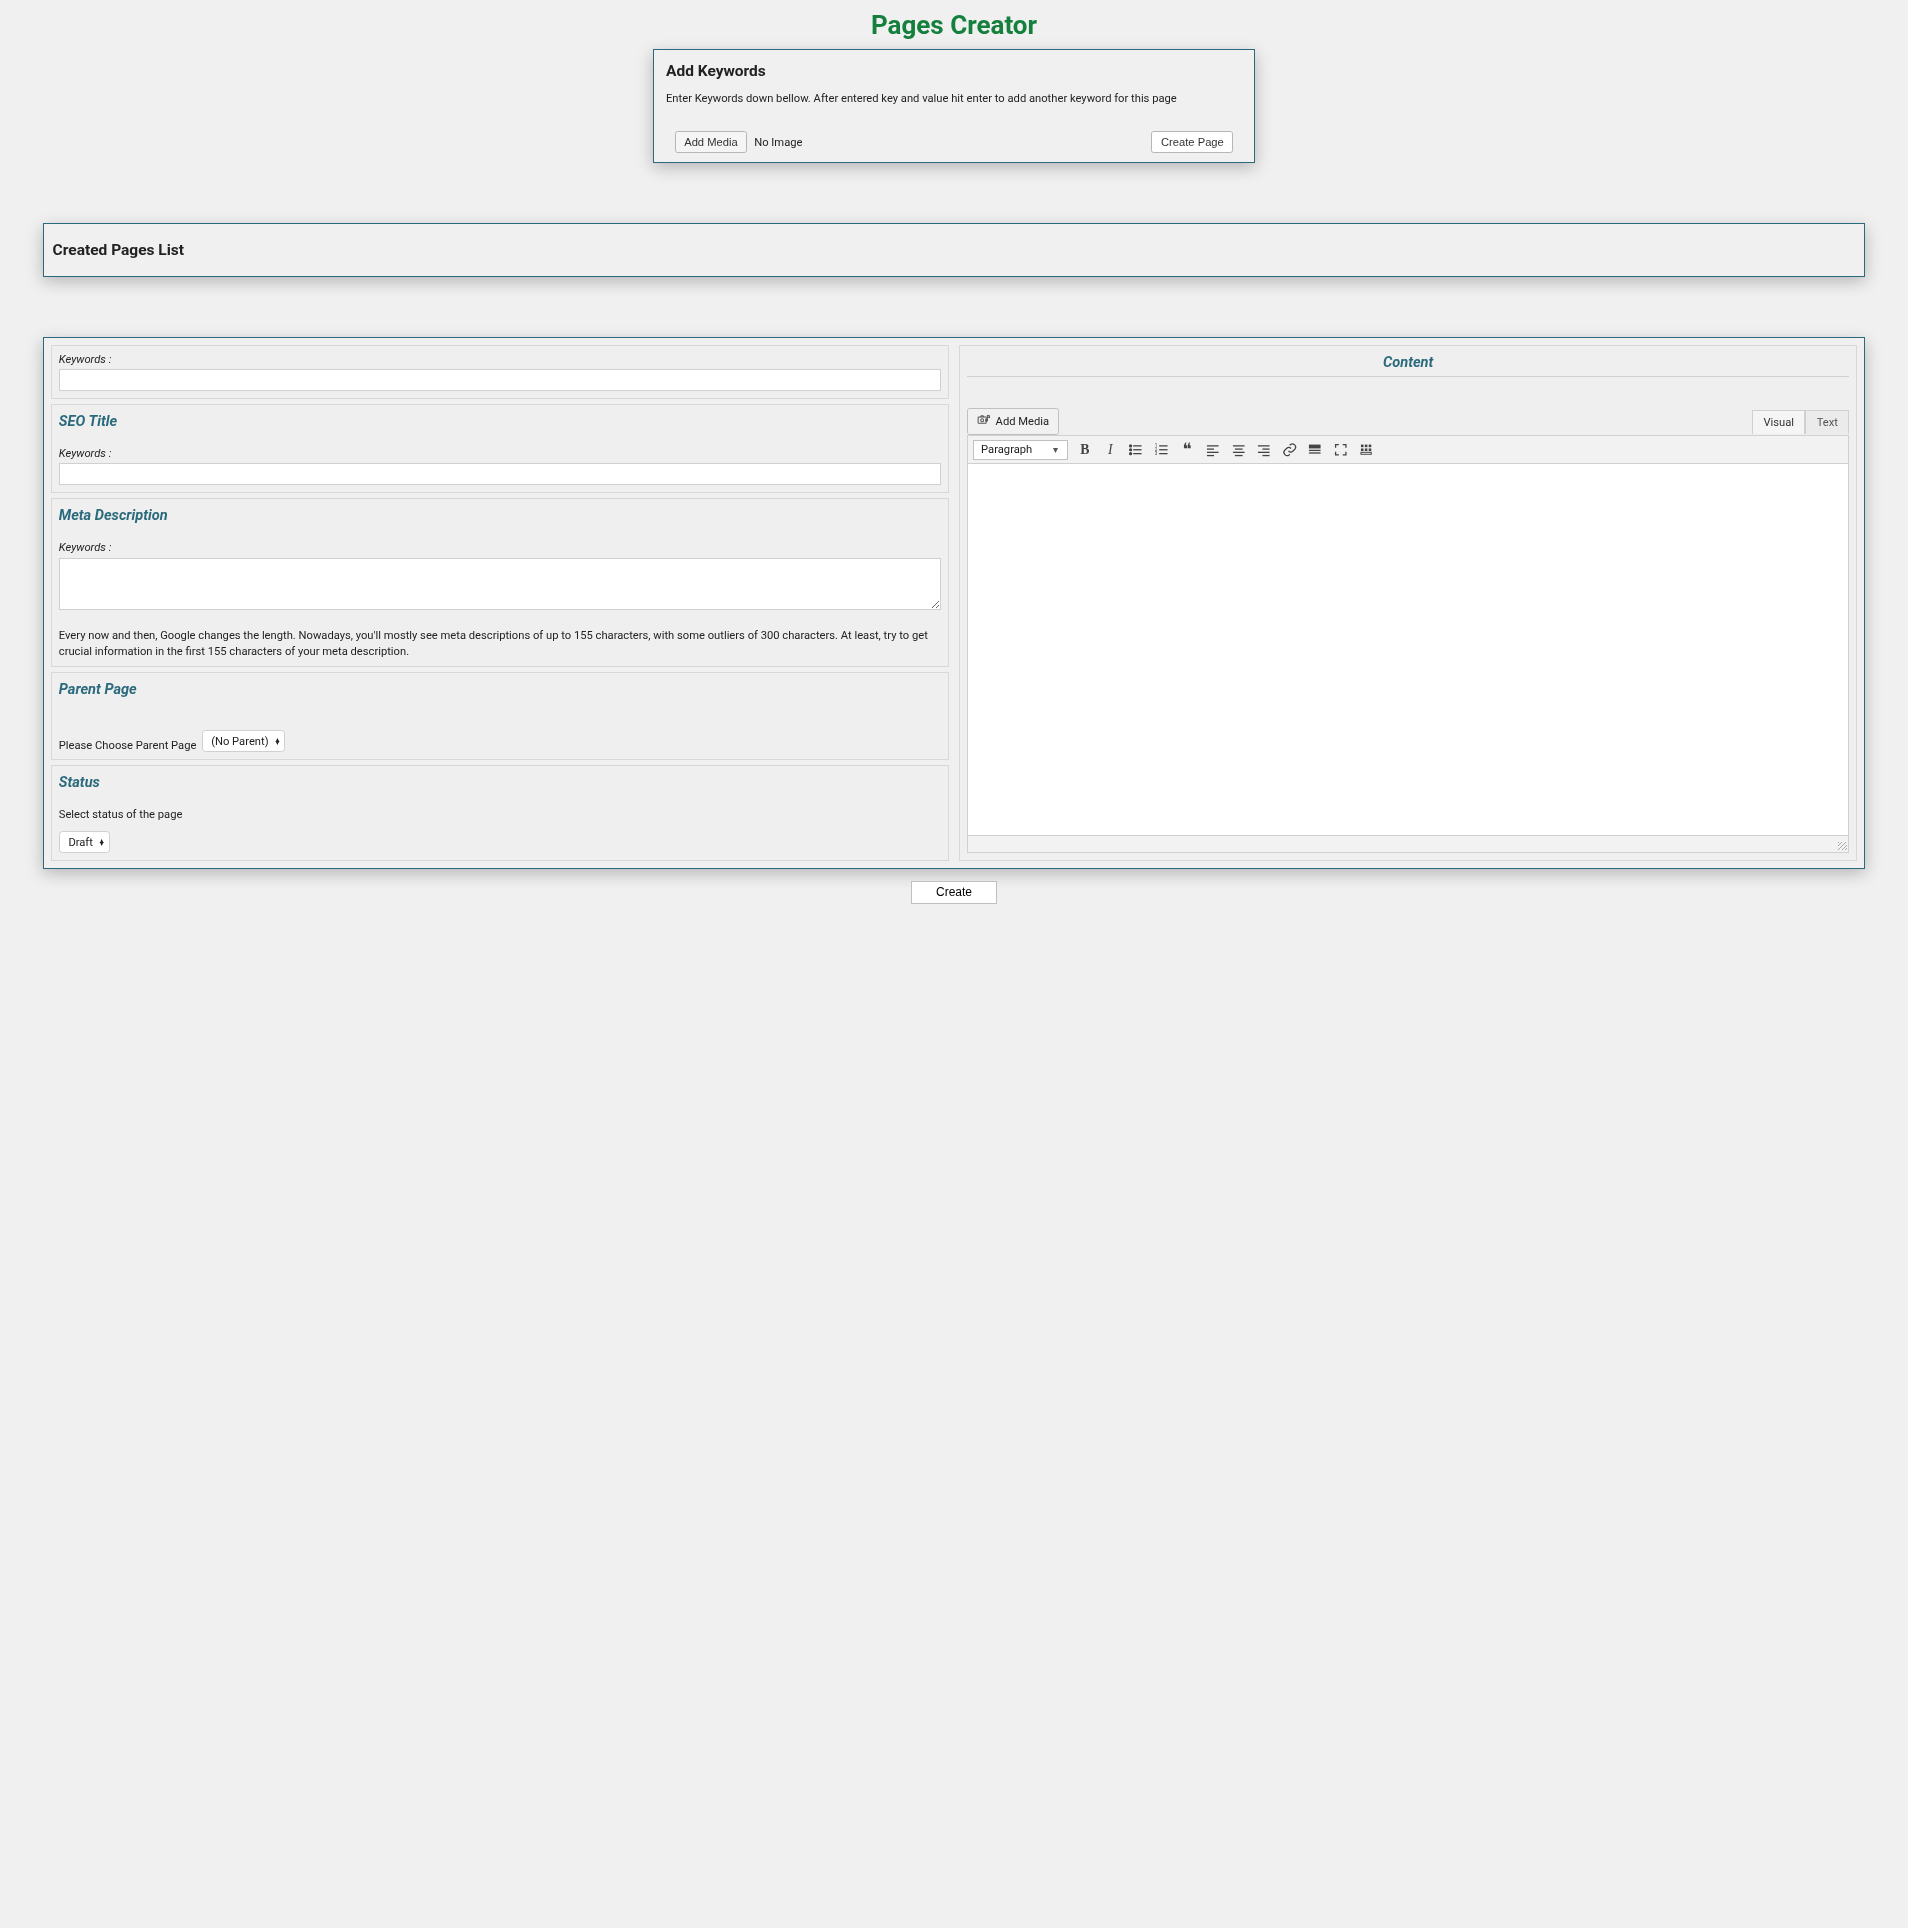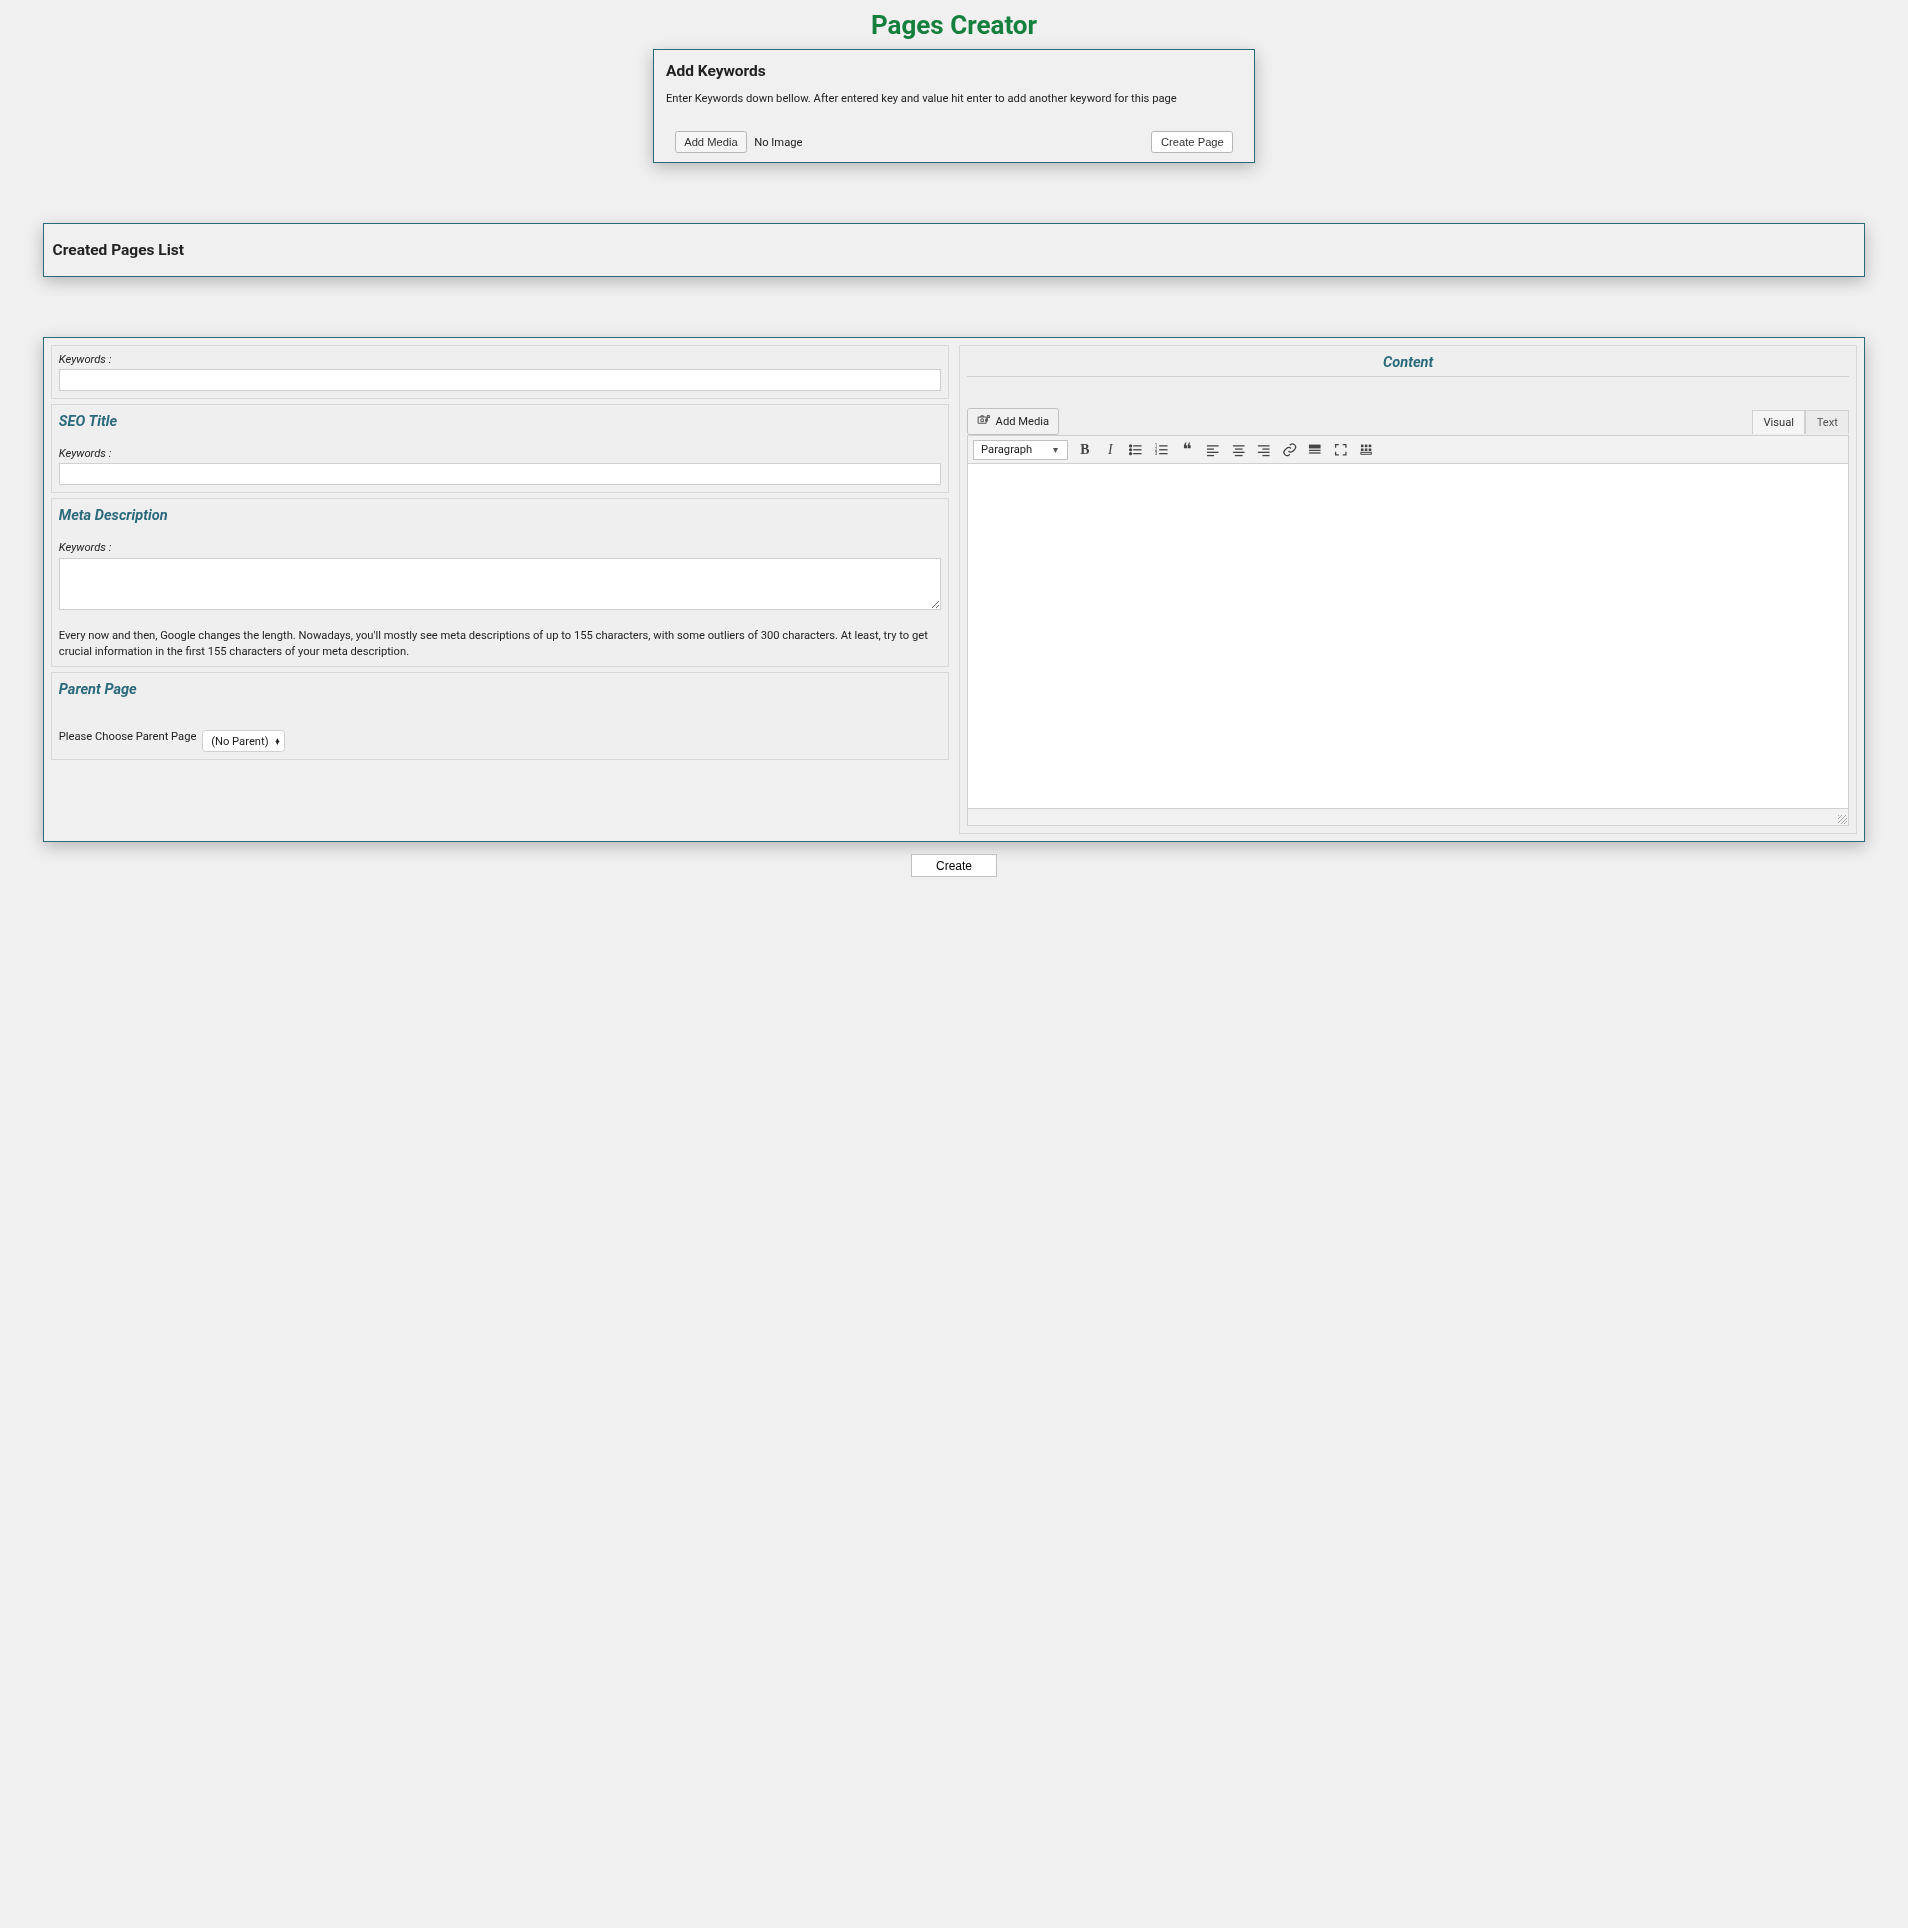--- a/index.html
+++ b/index.html
@@ -136,21 +136,21 @@
   position: relative;
 }
 .select-arrows {
   display: inline-flex;
   flex-direction: column;
   margin-left: 6.9px;
   line-height: 3.4px;
 }
 .select-arrows::before { content: "▴"; font-size: 7.7px; }
 .select-arrows::after { content: "▾"; font-size: 7.7px; }
-.row-inline { display: flex; align-items: flex-start; gap: 5.2px; flex-wrap: wrap; margin-top: 32px; }
+.row-inline { display: flex; align-items: flex-end; gap: 5.2px; flex-wrap: wrap; margin-top: 32px; }
 
 .right-col .card { height: 100%; display: flex; flex-direction: column; }
 .right-col h3 {
   text-align: center;
   border-bottom: 0.9px solid #d0d0d0;
   padding-bottom: 5.2px;
   margin-bottom: 31px;
 }
 .editor-topbar {
   display: flex;
@@ -288,20 +288,28 @@
         <h3>Parent Page</h3>
         <div class="row-inline">
           <span class="plain">Please Choose Parent Page</span>
           <span class="select-wrap">
             <span>(No Parent)</span>
             <span class="select-arrows"></span>
           </span>
         </div>
       </div>
 
+      <div class="card">
+        <h3>Status</h3>
+        <div class="plain" style="margin-bottom:10.3px;">Select status of the page</div>
+        <span class="select-wrap">
+          <span>Draft</span>
+          <span class="select-arrows"></span>
+        </span>
+      </div>
 
     </div>
 
     <div class="right-col">
       <div class="card">
         <h3>Content</h3>
 
         <div class="editor-topbar">
           <span class="add-media-btn">
             <span class="camera-icon">

